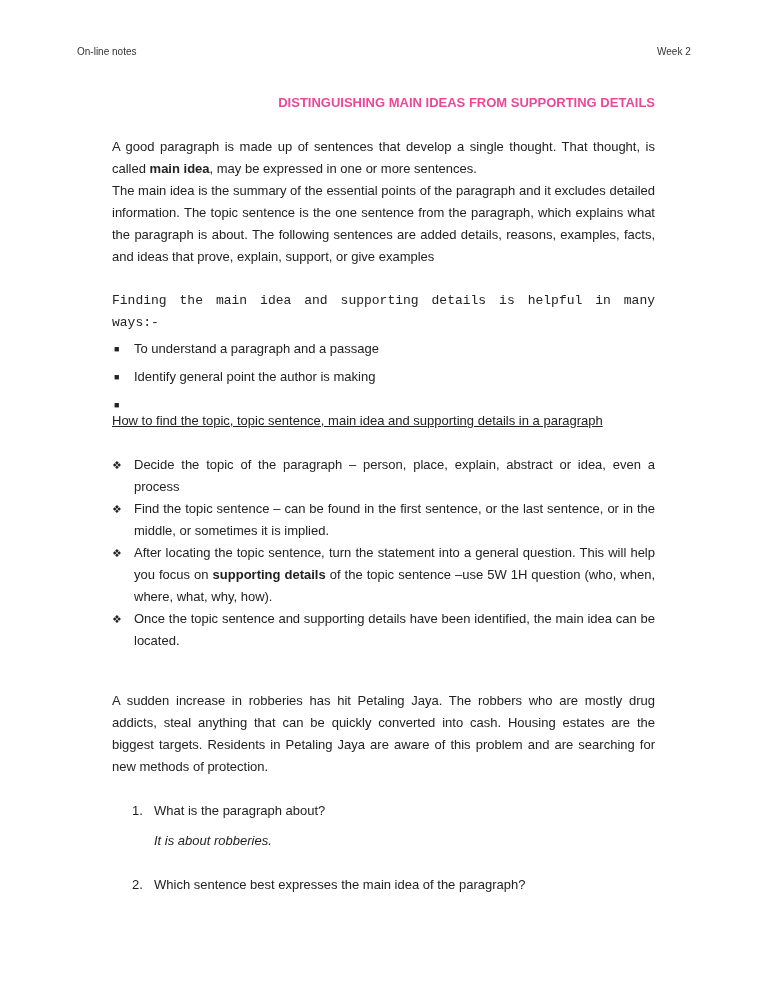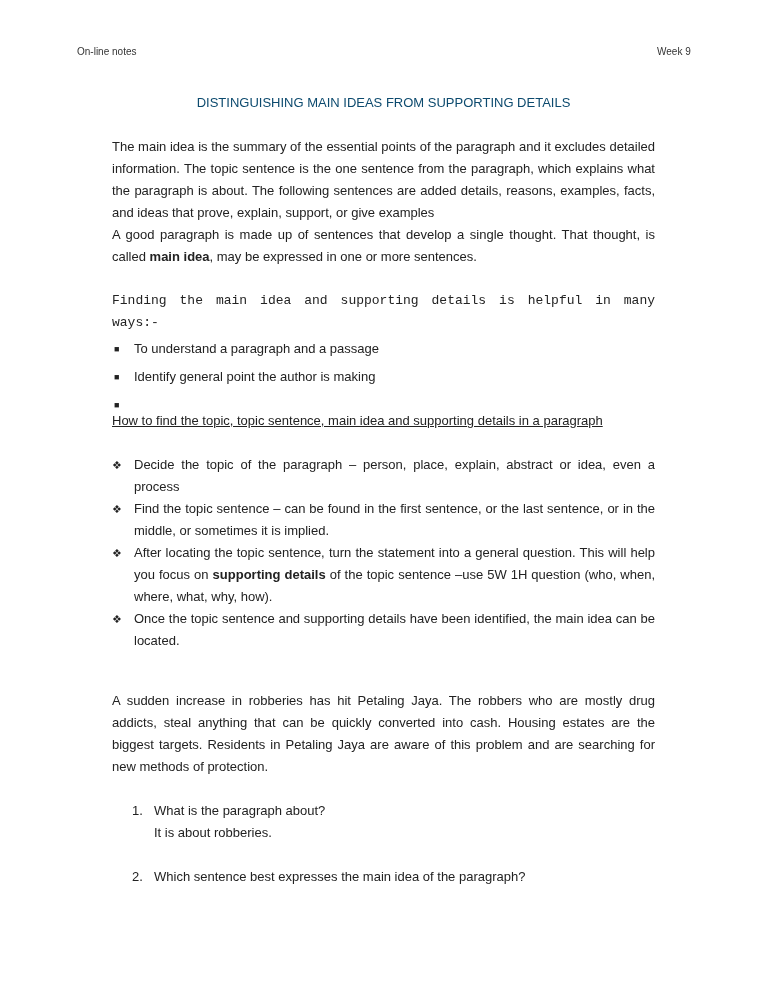--- a/index.html
+++ b/index.html
@@ -1,48 +1,48 @@
 <!DOCTYPE html>
 <html><head>
 <meta charset="utf-8">
 <style>
   html, body { margin: 0; padding: 0; background: #ffffff; }
   body { width: 768px; height: 994px; position: relative; overflow: hidden;
          font-family: "Liberation Sans", sans-serif; color: #222; }
   .hdr { position: absolute; top: 46px; font-size: 10px; color: #333; text-align: center; }
   .hdr-left { left: 77px; }
   .content { position: absolute; left: 112px; top: 92px; width: 543px; font-size: 13px; line-height: 22px; }
-  .title { text-align: center; font-weight: normal; font-size: 13px; margin: 0 0 22px 0; color: #0c4a6e; }
+  .title { text-align: right; font-weight: bold; font-size: 13px; margin: 0 0 22px 0; color: #ec4899; }
   p { margin: 0; text-align: justify; }
   .gap { height: 22px; }
   .gap-half { height: 16px; }
   ul.sq, ul.dm { list-style: none; margin: 0; padding: 0; }
   ul.sq li, ul.dm li { position: relative; padding-left: 22px; text-align: justify; }
   ul.sq li { margin-bottom: 6px; }
   ul.dm li { margin-bottom: 0; }
   ul.sq li .bul { position: absolute; left: 2px; top: 0; font-size: 9px; }
   ul.dm li .bul { position: absolute; left: 0; top: 0; font-size: 11px; }
   .u { text-decoration: underline; }
   .b { font-weight: bold; }
   ol.qs { list-style: none; margin: 0; padding: 0 0 0 20px; }
   ol.qs li { position: relative; padding-left: 22px; }
   ol.qs li .num { position: absolute; left: 0; top: 0; }
-  .ans { display: block; }
+  .ans { font-style: italic; display: block; margin-top: 8px; }
 </style>
 </head>
 <body>
 
 <div class="hdr hdr-left">On-line notes</div>
-<div class="hdr" style="left:657px;">Week 9</div>
+<div class="hdr" style="left:657px;">Week 2</div>
 
 <div class="content">
   <div class="title">DISTINGUISHING MAIN IDEAS FROM SUPPORTING DETAILS</div>
 
+  <p><span>A good paragraph is made up of sentences that develop a single thought. That thought, is called </span><span class="b">main idea</span><span>, may be expressed in one or more sentences.</span></p>
   <p>The main idea is the summary of the essential points of the paragraph and it excludes detailed information. The topic sentence is the one sentence from the paragraph, which explains what the paragraph is about. The following sentences are added details, reasons, examples, facts, and ideas that prove, explain, support, or give examples</p>
-  <p><span>A good paragraph is made up of sentences that develop a single thought. That thought, is called </span><span class="b">main idea</span><span>, may be expressed in one or more sentences.</span></p>
 
   <div class="gap"></div>
   <p style="margin-bottom:4px;font-family:Liberation Mono, monospace;">Finding the main idea and supporting details is helpful in many ways:-</p>
   <ul class="sq">
     <li><span class="bul">■</span><span>To understand a paragraph and a passage</span></li>
     <li><span class="bul">■</span><span>Identify general point the author is making</span></li>
     <li><span class="bul">■</span></li>
   </ul>
 
   <div class="gap-half"></div>

